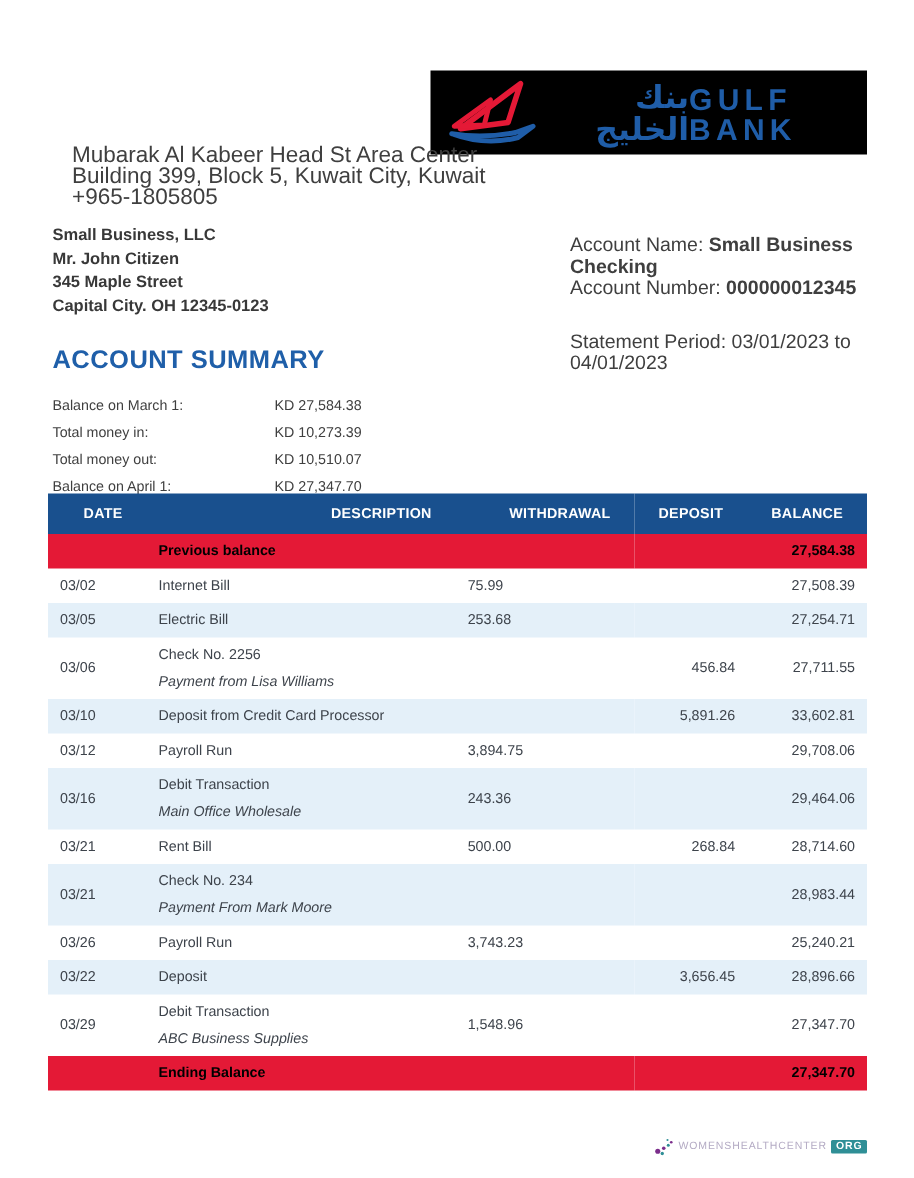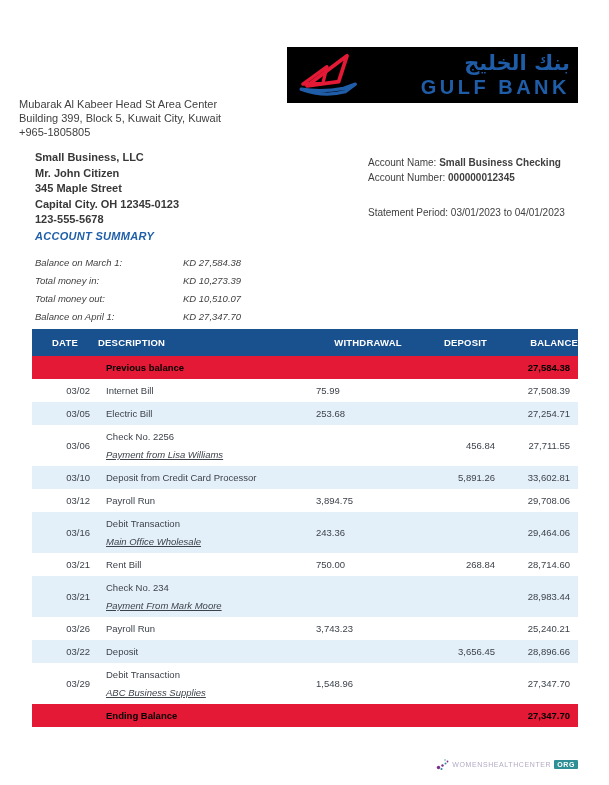--- a/index.html
+++ b/index.html
@@ -23,83 +23,81 @@
     width: 291px; height: 56px;
     background: #000000;
     display: flex;
     align-items: center;
     padding: 3px 8px 3px 6px;
   }
   .logo-mark { width: 88px; height: 50px; flex: 0 0 auto; }
   .logo-text {
     flex: 1;
     display: flex;
-    flex-direction: column;
+    flex-direction: row;
     align-items: flex-end;
     justify-content: center;
     line-height: 1;
-    text-align: right;
   }
   .logo-arabic {
     font-family: "DejaVu Sans", sans-serif;
     direction: rtl;
     color: #1f5da8;
     font-size: 21px;
     font-weight: 700;
     letter-spacing: 1px;
   }
   .logo-english {
     color: #1f5da8;
     font-size: 20px;
     font-weight: 700;
     letter-spacing: 3.5px;
     margin-top: 3px;
   }
 
   
   .bank-address {
     position: absolute;
-    left: 19px; top: 97px;
-    font-size: 11px;
+    left: 48px; top: 97px;
+    font-size: 15px;
     line-height: 14px;
     color: #3f3f3f;
   }
   .customer-block {
     position: absolute;
     left: 35px; top: 150px;
     font-size: 11px;
     font-weight: 700;
     line-height: 15.5px;
     color: #383838;
   }
   .account-info {
     position: absolute;
-    left: 368px; top: 156px;
-    font-size: 10px;
+    left: 380px; top: 156px;
+    font-size: 13px;
     line-height: 14.5px;
     color: #3f3f3f;
   }
   .account-info .value { font-weight: 700; }
   .statement-period { margin-top: 21px; }
 
   
   .summary {
     position: absolute;
     left: 35px; top: 230px;
     font-size: 9.5px;
   }
   .summary-title {
     color: #1f5fa9;
     font-weight: 700;
-    font-size: 11px;
+    font-size: 17px;
     letter-spacing: 0.3px;
     margin-bottom: 12px;
-    font-style: italic;
-  }
-  .summary-row { display: flex; line-height: 18px; font-style: italic; }
+  }
+  .summary-row { display: flex; line-height: 18px; }
   .summary-label { width: 148px; }
   .summary-value { }
 
   
   .stmt-table {
     position: absolute;
     left: 32px; top: 329px;
     width: 546px;
     border-collapse: collapse;
     font-size: 9.5px;
@@ -109,39 +107,40 @@
   .stmt-table col.c-desc { width: 210px; }
   .stmt-table col.c-wd   { width: 120px; }
   .stmt-table col.c-dep  { width: 75px; }
   .stmt-table col.c-bal  { width: 75px; }
 
   .stmt-table thead th {
     background: #19508e;
     color: #ffffff;
     font-weight: 700;
     font-size: 9.5px;
-    padding: 8px 0;
+    padding: 8px 16px;
     letter-spacing: 0.2px;
+    text-align: right;
   }
   .al-l { text-align: left; }
   .al-c { text-align: center; }
   .al-r { text-align: right; }
 
   .stmt-table td {
     padding: 6px 8px;
     vertical-align: middle;
   }
   .stmt-table tr.stripe { background: #e4f0f9; }
-  .col-date { text-align: right; }
+  .col-date { text-align: left; }
   .col-desc { text-align: left; }
   .col-withdrawal { text-align: left; margin-top: 19px; }
   .col-deposit { text-align: right; }
   .col-balance { text-align: right; }
   .stmt-table td.col-desc { padding-top: 6px; padding-bottom: 6px; }
-  .note { font-style: italic; margin-top: 7px; text-decoration: underline; }
+  .note { font-style: italic; margin-top: 7px; }
 
   tr.balance-row { background: #e41936; }
   tr.balance-row td {
     color: #000000;
     font-weight: 700;
     padding: 4px 8px;
   }
 
   
   .footer-mark {
@@ -185,21 +184,20 @@
     <div>Mubarak Al Kabeer Head St Area Center</div>
     <div>Building 399, Block 5, Kuwait City, Kuwait</div>
     <div>+965-1805805</div>
   </div>
 
   <div class="customer-block">
     <div>Small Business, LLC</div>
     <div>Mr. John Citizen</div>
     <div>345 Maple Street</div>
     <div>Capital City. OH 12345-0123</div>
-    <div>123-555-5678</div>
   </div>
 
   <div class="account-info">
     <div><span>Account Name:</span> <span class="value">Small Business Checking</span></div>
     <div><span>Account Number:</span> <span class="value">000000012345</span></div>
     <div class="statement-period"><span>Statement Period:</span> <span>03/01/2023 to 04/01/2023</span></div>
   </div>
 
   <div class="summary">
     <div class="summary-title">ACCOUNT SUMMARY</div>
@@ -302,21 +300,21 @@
           </td>
           <td class="col-withdrawal">243.36</td>
           <td class="col-deposit"></td>
           <td class="col-balance">29,464.06</td>
         </tr>
         <tr>
           <td class="col-date">03/21</td>
           <td class="col-desc">
             <div>Rent Bill</div>
           </td>
-          <td class="col-withdrawal">750.00</td>
+          <td class="col-withdrawal">500.00</td>
           <td class="col-deposit">268.84</td>
           <td class="col-balance">28,714.60</td>
         </tr>
         <tr class="stripe">
           <td class="col-date">03/21</td>
           <td class="col-desc">
             <div>Check No. 234</div>
             <div class="note">Payment From Mark Moore</div>
           </td>
           <td class="col-withdrawal"></td>

